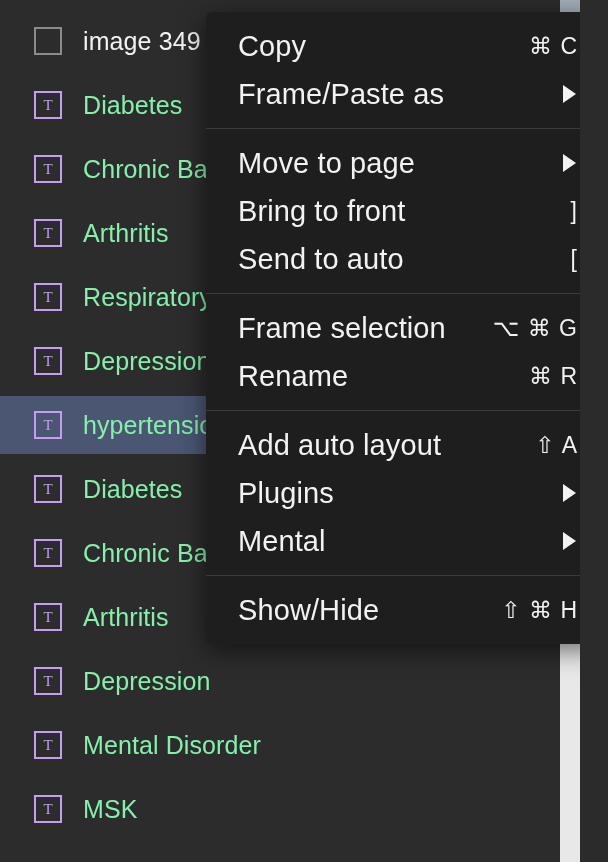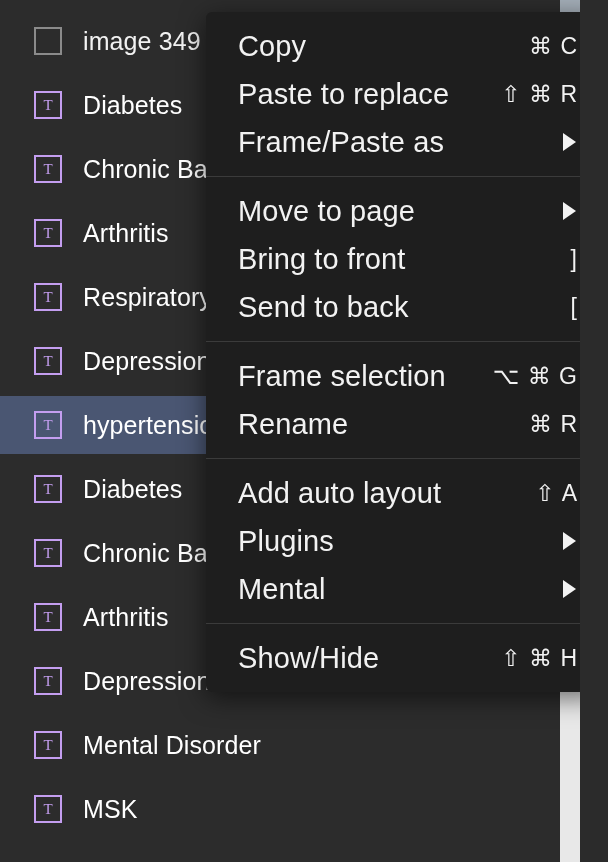--- a/index.html
+++ b/index.html
@@ -81,21 +81,21 @@
     line-height: 1;
   }
   .layer-icon.frame-icon {
     border-color: #8b8b8b;
     color: transparent;
   }
 
   .layer-label {
     margin-left: 21px;
     font-size: 25px;
-    color: #ffffff;
+    color: #86efac;
     white-space: nowrap;
     letter-spacing: 0.1px;
   }
   .layer-label.plain {
     color: #f2f2f2;
   }
 
   
   .layer-row-partial {
     position: absolute;
@@ -232,40 +232,36 @@
       </div>
     </div>
 
   <div class="context-menu" id="context-menu">
       <div class="menu-group">
         <div class="menu-item">
           <div class="menu-item-label">Copy</div>
           <div class="menu-item-shortcut">⌘ C</div>
         </div>
         <div class="menu-item">
-          <div class="menu-item-label">Paste to replace</div>
-          <div class="menu-item-shortcut">⇧ ⌘ R</div>
-        </div>
-        <div class="menu-item">
           <div class="menu-item-label">Frame/Paste as</div>
           <div class="menu-item-arrow"></div>
         </div>
       </div>
       <div class="menu-separator"></div>
       <div class="menu-group">
         <div class="menu-item">
           <div class="menu-item-label">Move to page</div>
           <div class="menu-item-arrow"></div>
         </div>
         <div class="menu-item">
           <div class="menu-item-label">Bring to front</div>
           <div class="menu-item-shortcut">]</div>
         </div>
         <div class="menu-item">
-          <div class="menu-item-label">Send to back</div>
+          <div class="menu-item-label">Send to auto</div>
           <div class="menu-item-shortcut">[</div>
         </div>
       </div>
       <div class="menu-separator"></div>
       <div class="menu-group">
         <div class="menu-item">
           <div class="menu-item-label">Frame selection</div>
           <div class="menu-item-shortcut">⌥ ⌘ G</div>
         </div>
         <div class="menu-item">

